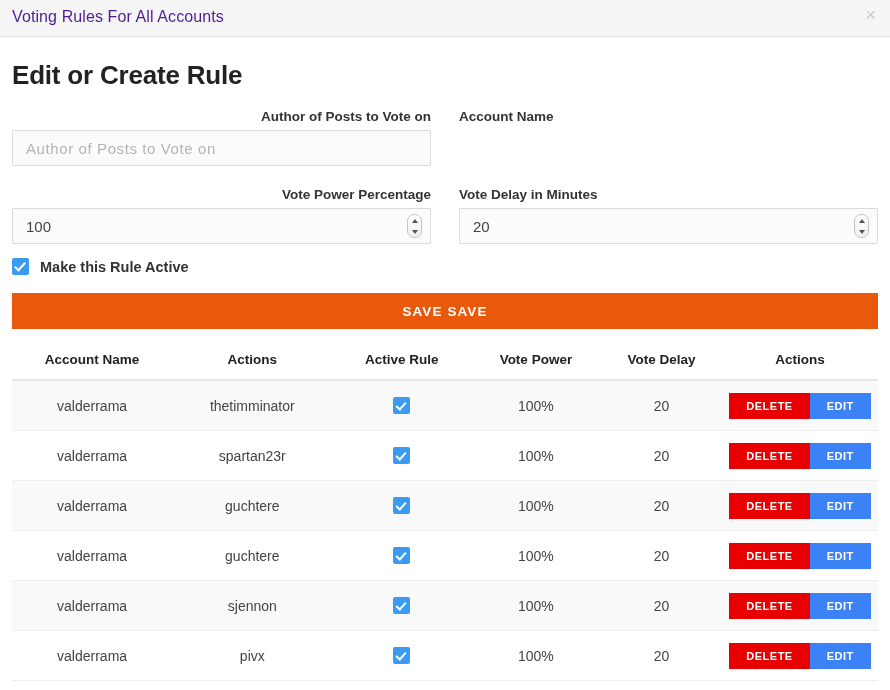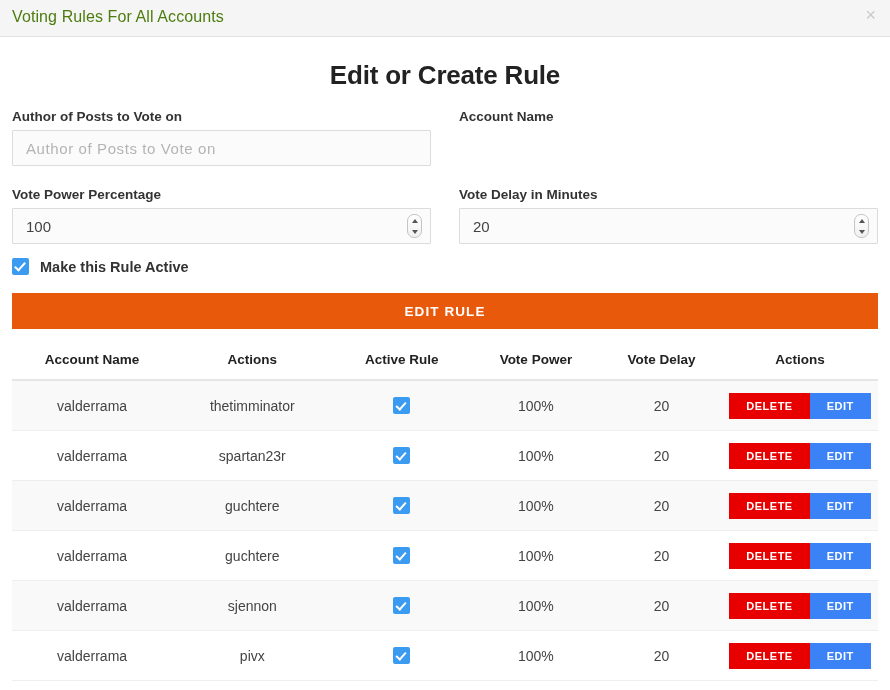--- a/index.html
+++ b/index.html
@@ -22,21 +22,21 @@
     height: 37px;
     background: #f5f5f5;
     border-bottom: 1px solid #e2e2e2;
     box-sizing: border-box;
   }
   .modal-title {
     position: absolute;
     left: 12px;
     top: 8px;
     font-size: 16px;
-    color: #4d7c0f;
+    color: #4c1d95;
     font-weight: 400;
     letter-spacing: .1px;
   }
   .close-icon {
     position: absolute;
     right: 14px;
     top: 6px;
     font-size: 18px;
     line-height: 18px;
     color: #c9c9c9;
@@ -48,34 +48,33 @@
   .modal-body {
     padding: 0 12px;
     box-sizing: border-box;
   }
   .section-title {
     font-size: 26px;
     font-weight: bold;
     color: #222222;
     margin: 23px 0 0 0;
     letter-spacing: -.2px;
-    text-align: center;
   }
 
   
   .form-grid {
     display: flex;
     flex-wrap: wrap;
     margin-top: 18px;
   }
   .form-col {
     width: 50%;
     box-sizing: border-box;
   }
-  .form-col.left  { padding-right: 14px; }
+  .form-col.left  { padding-right: 14px; text-align: right; }
   .form-col.right { padding-left: 14px; }
 
   .field-label {
     display: block;
     font-size: 13.5px;
     font-weight: bold;
     color: #333333;
     margin-bottom: 6px;
   }
   .field-row2 .field-label { margin-top: 21px; }
@@ -321,21 +320,21 @@
       </div>
     </div>
 
   </div>
 
   <div class="check-row">
     <span class="cbox"></span>
     <span class="check-label">Make this Rule Active</span>
   </div>
 
-  <button class="save-btn">EDIT RULE</button>
+  <button class="save-btn">SAVE SAVE</button>
 
   <table class="rules-table">
     <colgroup>
       <col class="col-acct">
         <col class="col-author">
         <col class="col-active">
       <col class="col-power">
         <col class="col-delay">
         <col class="col-act">
     </colgroup>

